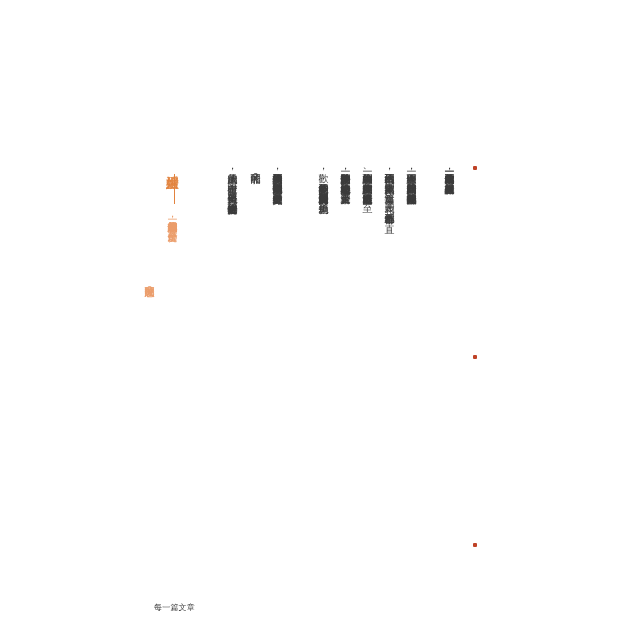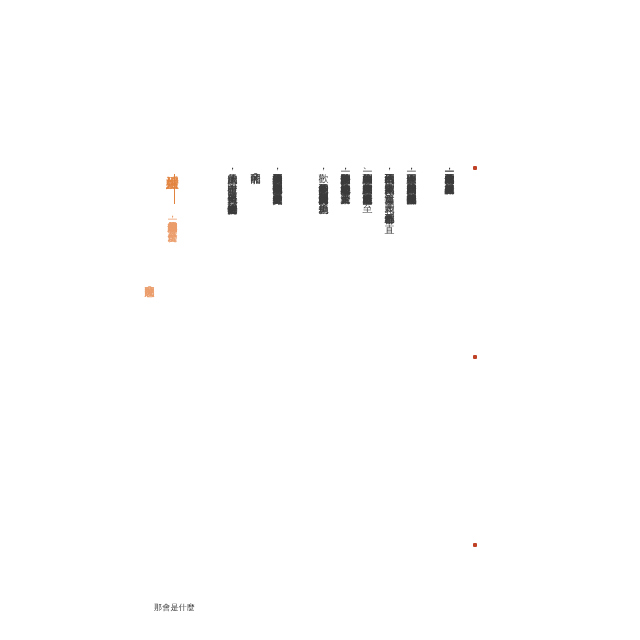--- a/index.html
+++ b/index.html
@@ -79,15 +79,15 @@
 
   <div class="vcol p3">如果說並不特別優秀的我，從零開始也都能做到這個程度了，那還有什麼是真的完全不
 可能的呢？</div>
 
   <div class="vcol p4">成長的路上，一定會有阻礙，但只要堅持也努力，事情一定會變得比現在更好的。</div>
 
   <div class="vcol practice-col"><span class="practice-label">好生活練習</span><span class="vdash"></span><span class="practice-q">如果你想養成一個新的專長或興趣，那會是什麼？</span></div>
 
   <div class="vcol practice-col2 practice-q">可以怎麼開始呢？</div>
 
-  <div class="footer">那會是什麼</div>
+  <div class="footer">每一篇文章</div>
 
 </div>
 
 </body></html>

